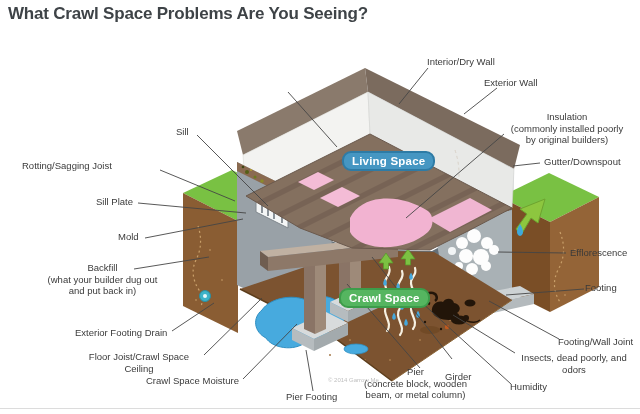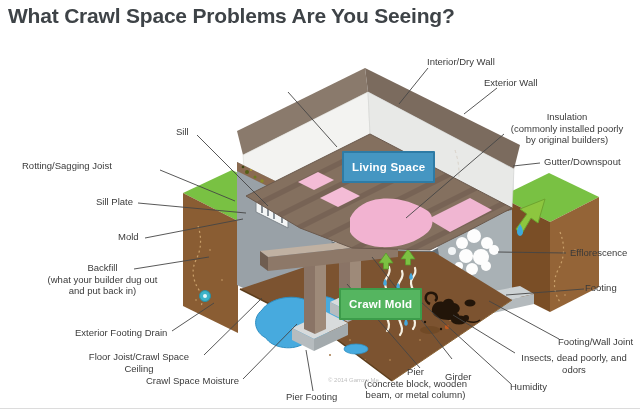--- a/index.html
+++ b/index.html
@@ -1,23 +1,23 @@
 <!DOCTYPE html>
 <html><head>
 <meta charset="utf-8">
 <style>
   html,body{margin:0;padding:0;background:#fff;}
   .stage{position:relative;width:640px;height:414px;background:#fff;overflow:hidden;
          font-family:"Liberation Sans",sans-serif;}
-  .title{position:absolute;left:8px;top:4px;margin:0;font-size:21px;font-weight:700;
+  .title{position:absolute;left:8px;top:4px;margin:0;font-size:17px;font-weight:700;
          color:#3e4347;letter-spacing:-0.2px;}
   .lbl{position:absolute;font-size:9.5px;line-height:1.22;color:#3a3a3a;white-space:pre-line;}
   .ctr{text-align:center;}
-  .badge{position:absolute;font-size:11.5px;font-weight:700;color:#fff;padding:8px 8px;
-         border-radius:1px;letter-spacing:.2px;}
+  .badge{position:absolute;font-size:11.5px;font-weight:700;color:#fff;padding:2px 8px;
+         border-radius:9px;letter-spacing:.2px;}
   .badge.living{left:342px;top:151px;background:#4596c2;border:2px solid #2e7ba5;}
   .badge.crawl{left:339px;top:288px;background:#55b560;border:2px solid #3c9c4a;}
   .watermark{position:absolute;left:328px;top:377px;font-size:6px;color:#b0b0b0;opacity:.8;}
   .baseline{position:absolute;left:0;top:408px;width:640px;height:1px;background:#dcdcdc;}
   svg{position:absolute;left:0;top:0;}
 </style>
 </head>
 <body>
 
 <div class="stage">
@@ -266,17 +266,17 @@
 beam, or metal column)</div>
   <div class="lbl" style="left:445px;top:371px;">Girder</div>
   <div class="lbl ctr" style="left:510px;top:352px;width:128px;">Insects, dead poorly, and
 odors</div>
   <div class="lbl" style="left:510px;top:381px;">Humidity</div>
   <div class="lbl" style="left:558px;top:336px;">Footing/Wall Joint</div>
   <div class="lbl" style="left:585px;top:282px;">Footing</div>
   <div class="lbl" style="left:570px;top:247px;">Efflorescence</div>
 
   <div class="badge living">Living Space</div>
-  <div class="badge crawl">Crawl Mold</div>
+  <div class="badge crawl">Crawl Space</div>
 
   <div class="watermark">© 2014 Garrow Me</div>
   <div class="baseline"></div>
 </div>
 
 </body></html>

